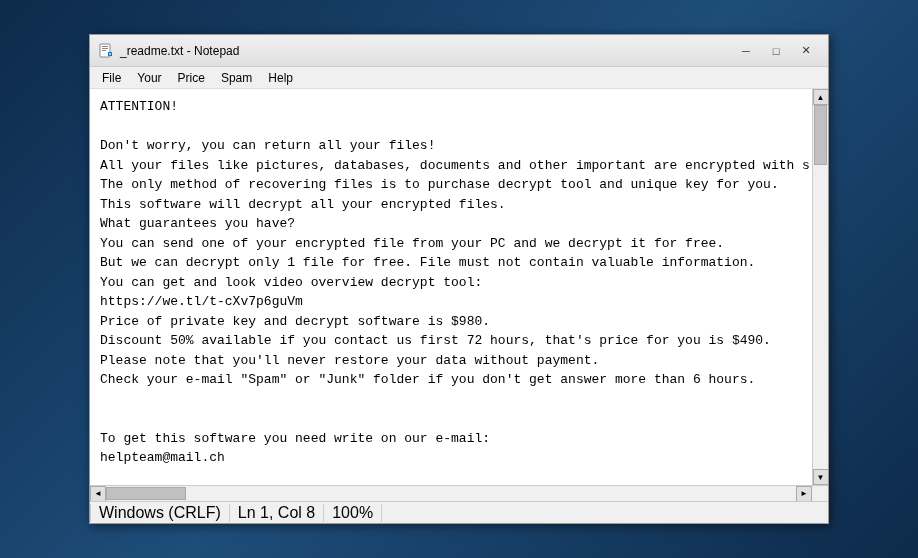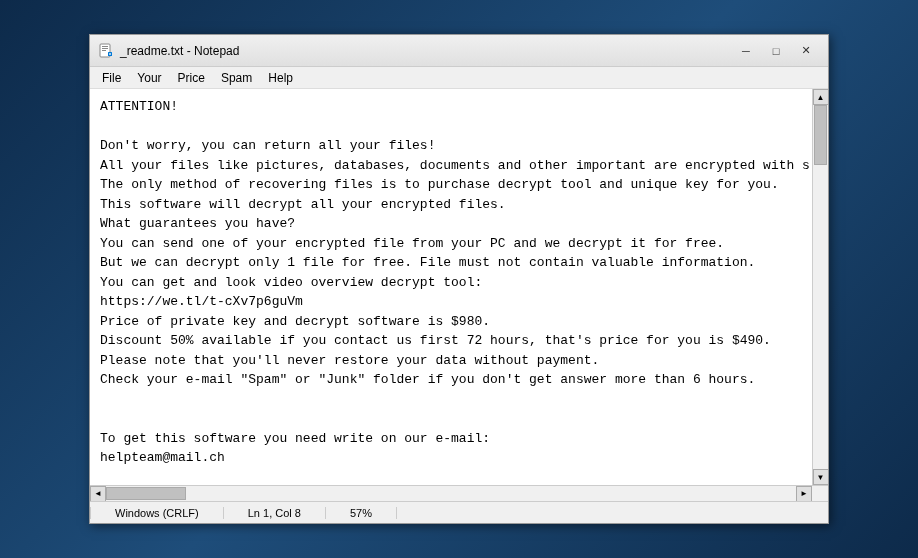--- a/index.html
+++ b/index.html
@@ -167,22 +167,22 @@
       border-top: 1px solid #ccc;
       display: flex;
       align-items: center;
       flex-shrink: 0;
     }
     .status-left {
       flex: 1;
       display: flex;
     }
     .status-segment {
-      padding: 0 24px;
-      font-size: 11px;
+      padding: 0 8px;
+      font-size: 16px;
       font-family: 'Segoe UI', Arial, sans-serif;
       color: #000;
       border-right: 1px solid #ccc;
       display: flex;
       align-items: center;
       height: 100%;
     }
     .status-segment:first-child {
       border-left: 1px solid #ccc;
       min-width: 40px;
@@ -307,16 +307,16 @@
       <div class="scrollbar-h-thumb"></div>
     </div>
     <div class="scrollbar-h-btn">►</div>
     <div class="scrollbar-corner"></div>
   </div>
 
   <div class="status-bar">
     <div class="status-left">
       <span class="status-segment">Windows (CRLF)</span>
       <span class="status-segment">Ln 1, Col 8</span>
-      <span class="status-segment">57%</span>
+      <span class="status-segment">100%</span>
     </div>
   </div>
 </div>
 
 </body></html>

